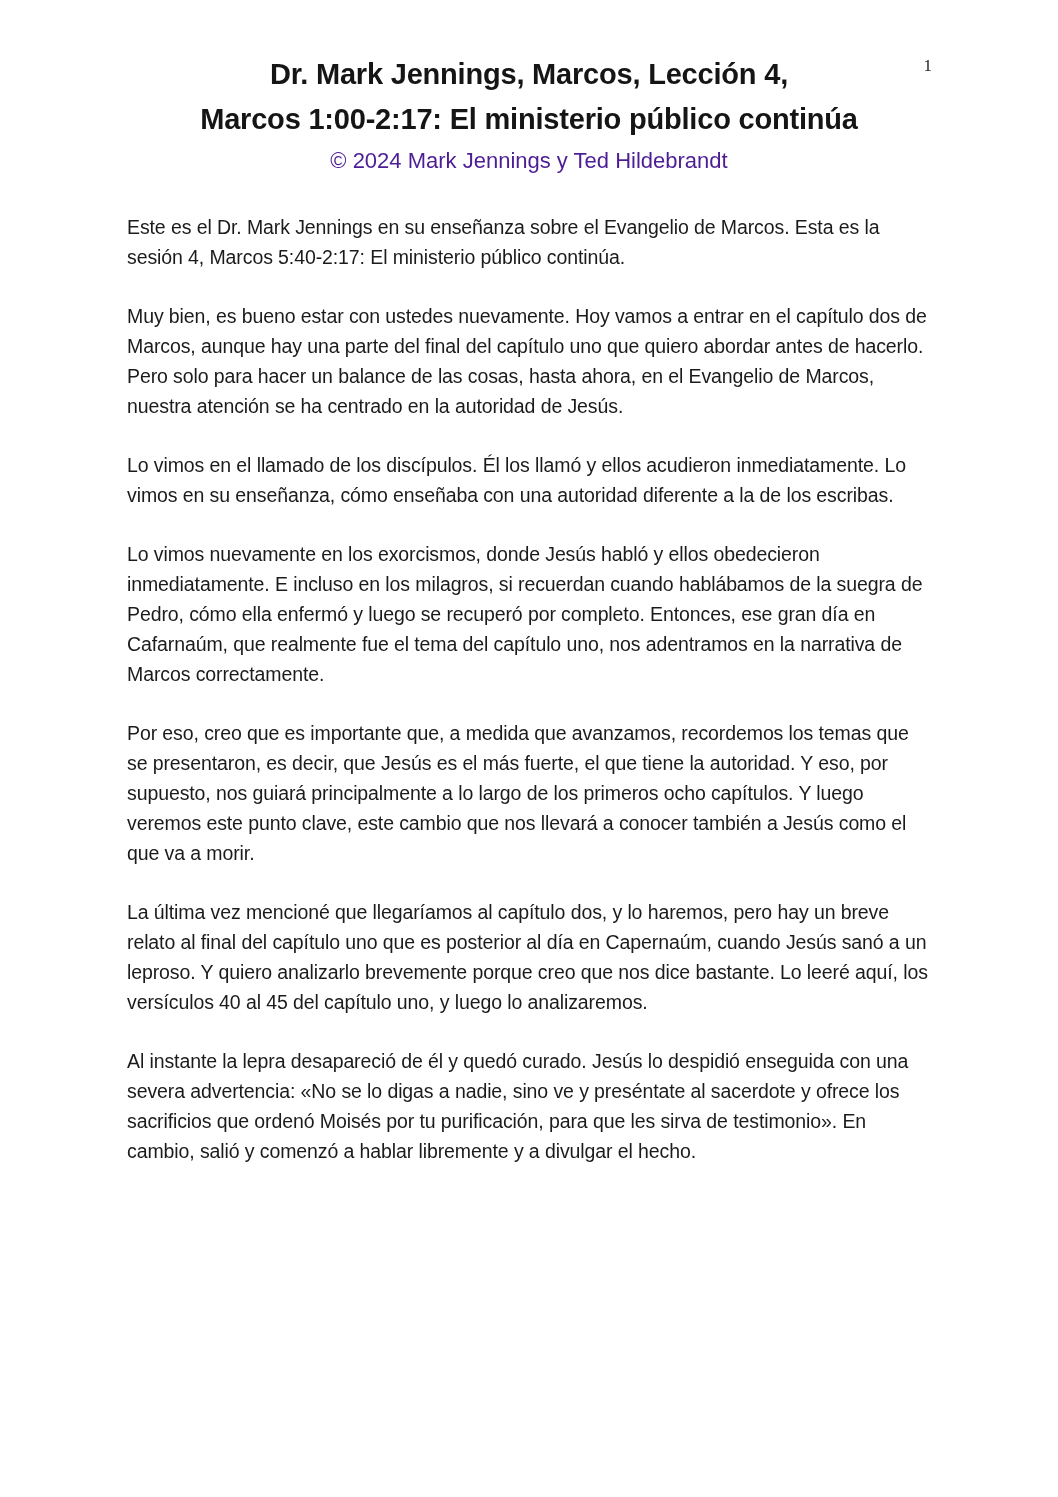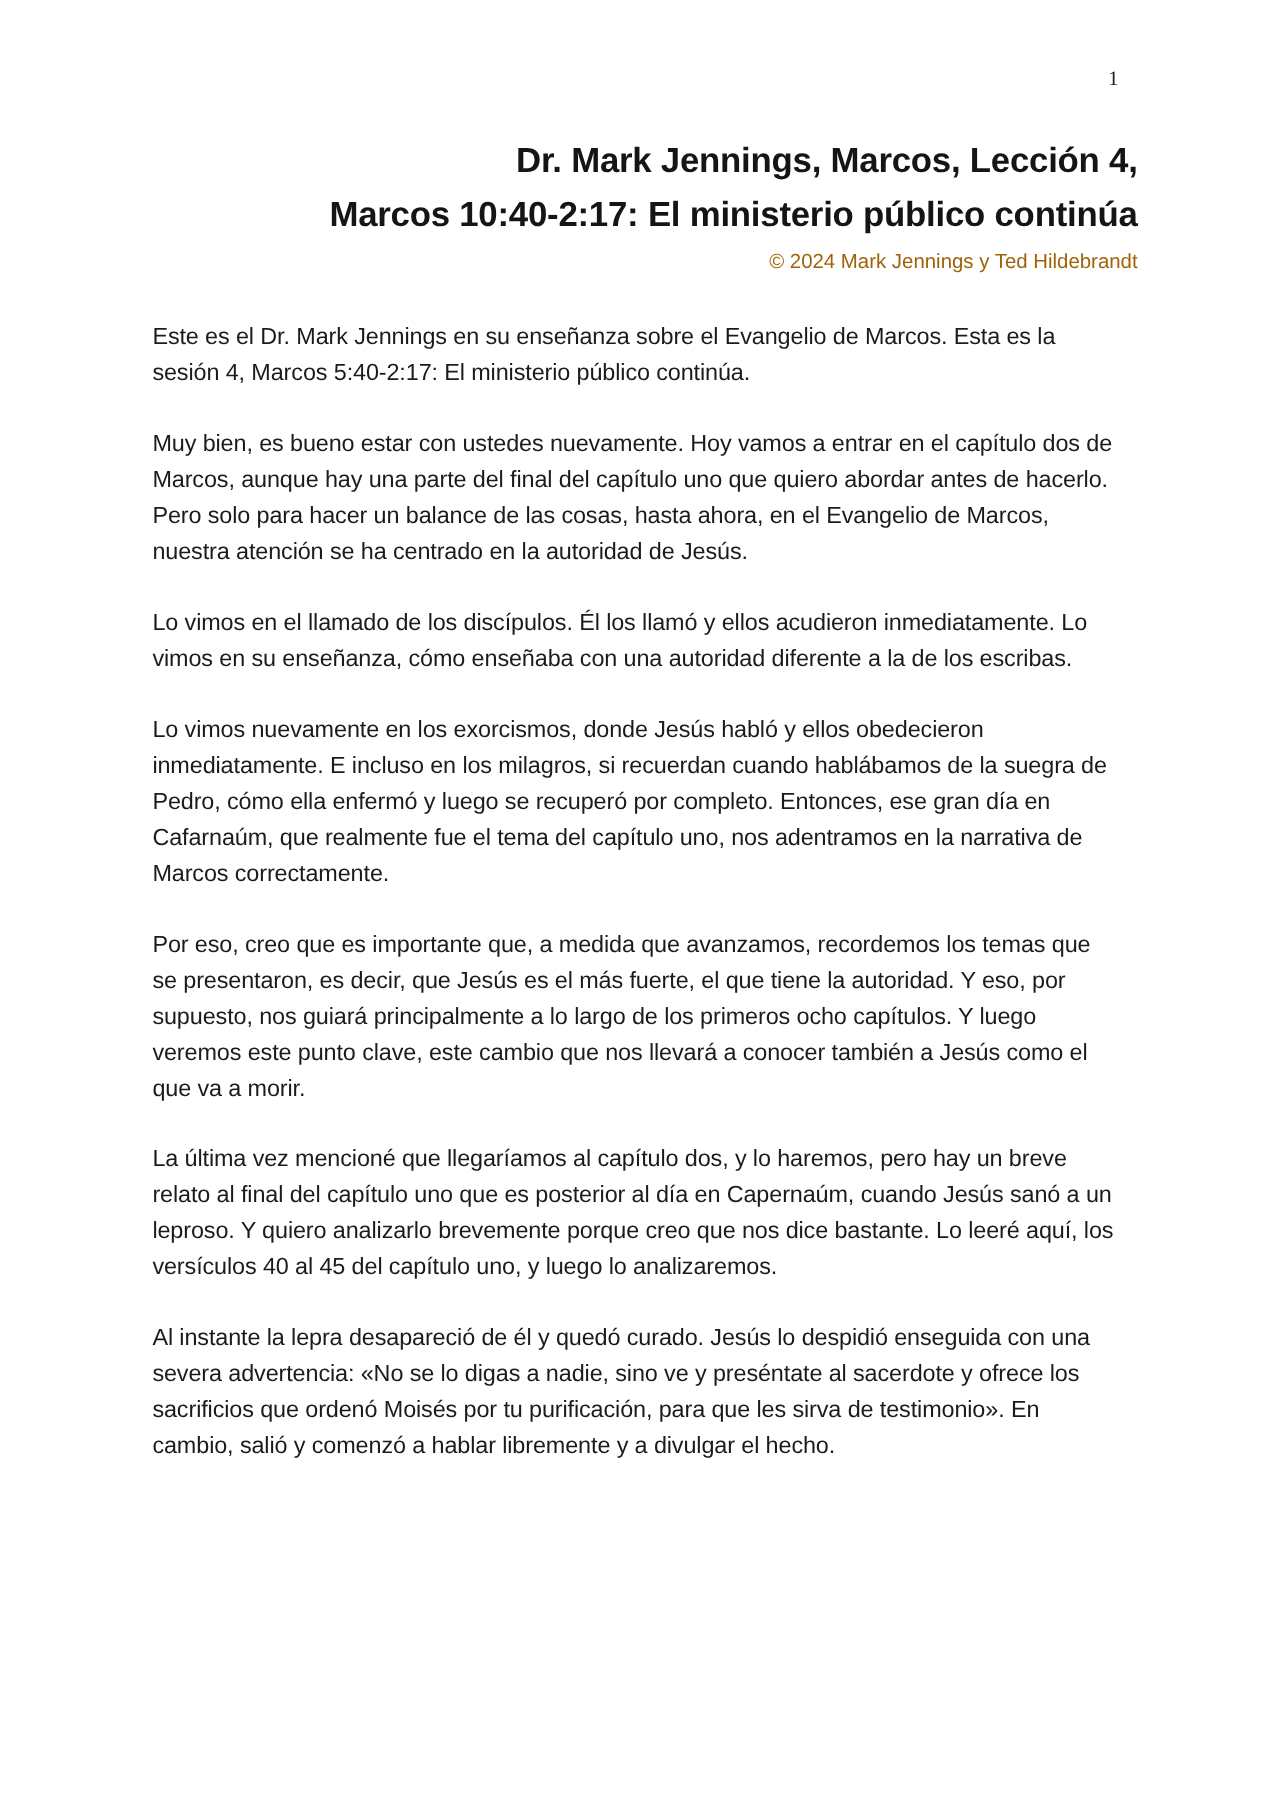--- a/index.html
+++ b/index.html
@@ -20,36 +20,36 @@
   .page-number {
     position: absolute;
     top: 56px;
     right: 126px;
     font-size: 17px;
     font-family: "Liberation Serif", "DejaVu Serif", serif;
     color: #1c1c1c;
   }
   .header {
     margin: 0 110px;
-    padding-top: 112px;
-    text-align: right;
+    padding-top: 52px;
+    text-align: center;
   }
   .doc-title {
     margin: 0;
     font-size: 29px;
     font-weight: 700;
     line-height: 1.55;
     color: #151515;
     letter-spacing: -0.2px;
   }
   .doc-copyright {
     margin: 6px 0 0 0;
-    font-size: 17px;
+    font-size: 22px;
     font-weight: 400;
-    color: #a16207;
+    color: #4c1d95;
   }
   .body-text {
     margin: 38px 127px 0 127px;
     width: 806px;
     text-align: left;
   }
   .body-paragraph {
     margin: 0 0 29px 0;
     font-size: 19.5px;
     line-height: 30px;
@@ -58,21 +58,21 @@
   }
 </style>
 </head>
 <body>
 
 <div class="page">
 
   <div class="page-number">1</div>
 
   <div class="header">
-    <h1 class="doc-title"><span>Dr. Mark Jennings, Marcos, Lección 4,</span><br><span>Marcos 10:40-2:17: El ministerio público continúa</span></h1>
+    <h1 class="doc-title"><span>Dr. Mark Jennings, Marcos, Lección 4,</span><br><span>Marcos 1:00-2:17: El ministerio público continúa</span></h1>
     <p class="doc-copyright">© 2024 Mark Jennings y Ted Hildebrandt</p>
   </div>
 
   <div class="body-text">
       <p class="body-paragraph">Este es el Dr. Mark Jennings en su enseñanza sobre el Evangelio de Marcos. Esta es la sesión 4, Marcos 5:40-2:17: El ministerio público continúa.</p>
       <p class="body-paragraph">Muy bien, es bueno estar con ustedes nuevamente. Hoy vamos a entrar en el capítulo dos de Marcos, aunque hay una parte del final del capítulo uno que quiero abordar antes de hacerlo. Pero solo para hacer un balance de las cosas, hasta ahora, en el Evangelio de Marcos, nuestra atención se ha centrado en la autoridad de Jesús.</p>
       <p class="body-paragraph">Lo vimos en el llamado de los discípulos. Él los llamó y ellos acudieron inmediatamente. Lo vimos en su enseñanza, cómo enseñaba con una autoridad diferente a la de los escribas.</p>
       <p class="body-paragraph">Lo vimos nuevamente en los exorcismos, donde Jesús habló y ellos obedecieron inmediatamente. E incluso en los milagros, si recuerdan cuando hablábamos de la suegra de Pedro, cómo ella enfermó y luego se recuperó por completo. Entonces, ese gran día en Cafarnaúm, que realmente fue el tema del capítulo uno, nos adentramos en la narrativa de Marcos correctamente.</p>
       <p class="body-paragraph">Por eso, creo que es importante que, a medida que avanzamos, recordemos los temas que se presentaron, es decir, que Jesús es el más fuerte, el que tiene la autoridad. Y eso, por supuesto, nos guiará principalmente a lo largo de los primeros ocho capítulos. Y luego veremos este punto clave, este cambio que nos llevará a conocer también a Jesús como el que va a morir.</p>
       <p class="body-paragraph">La última vez mencioné que llegaríamos al capítulo dos, y lo haremos, pero hay un breve relato al final del capítulo uno que es posterior al día en Capernaúm, cuando Jesús sanó a un leproso. Y quiero analizarlo brevemente porque creo que nos dice bastante. Lo leeré aquí, los versículos 40 al 45 del capítulo uno, y luego lo analizaremos.</p>

